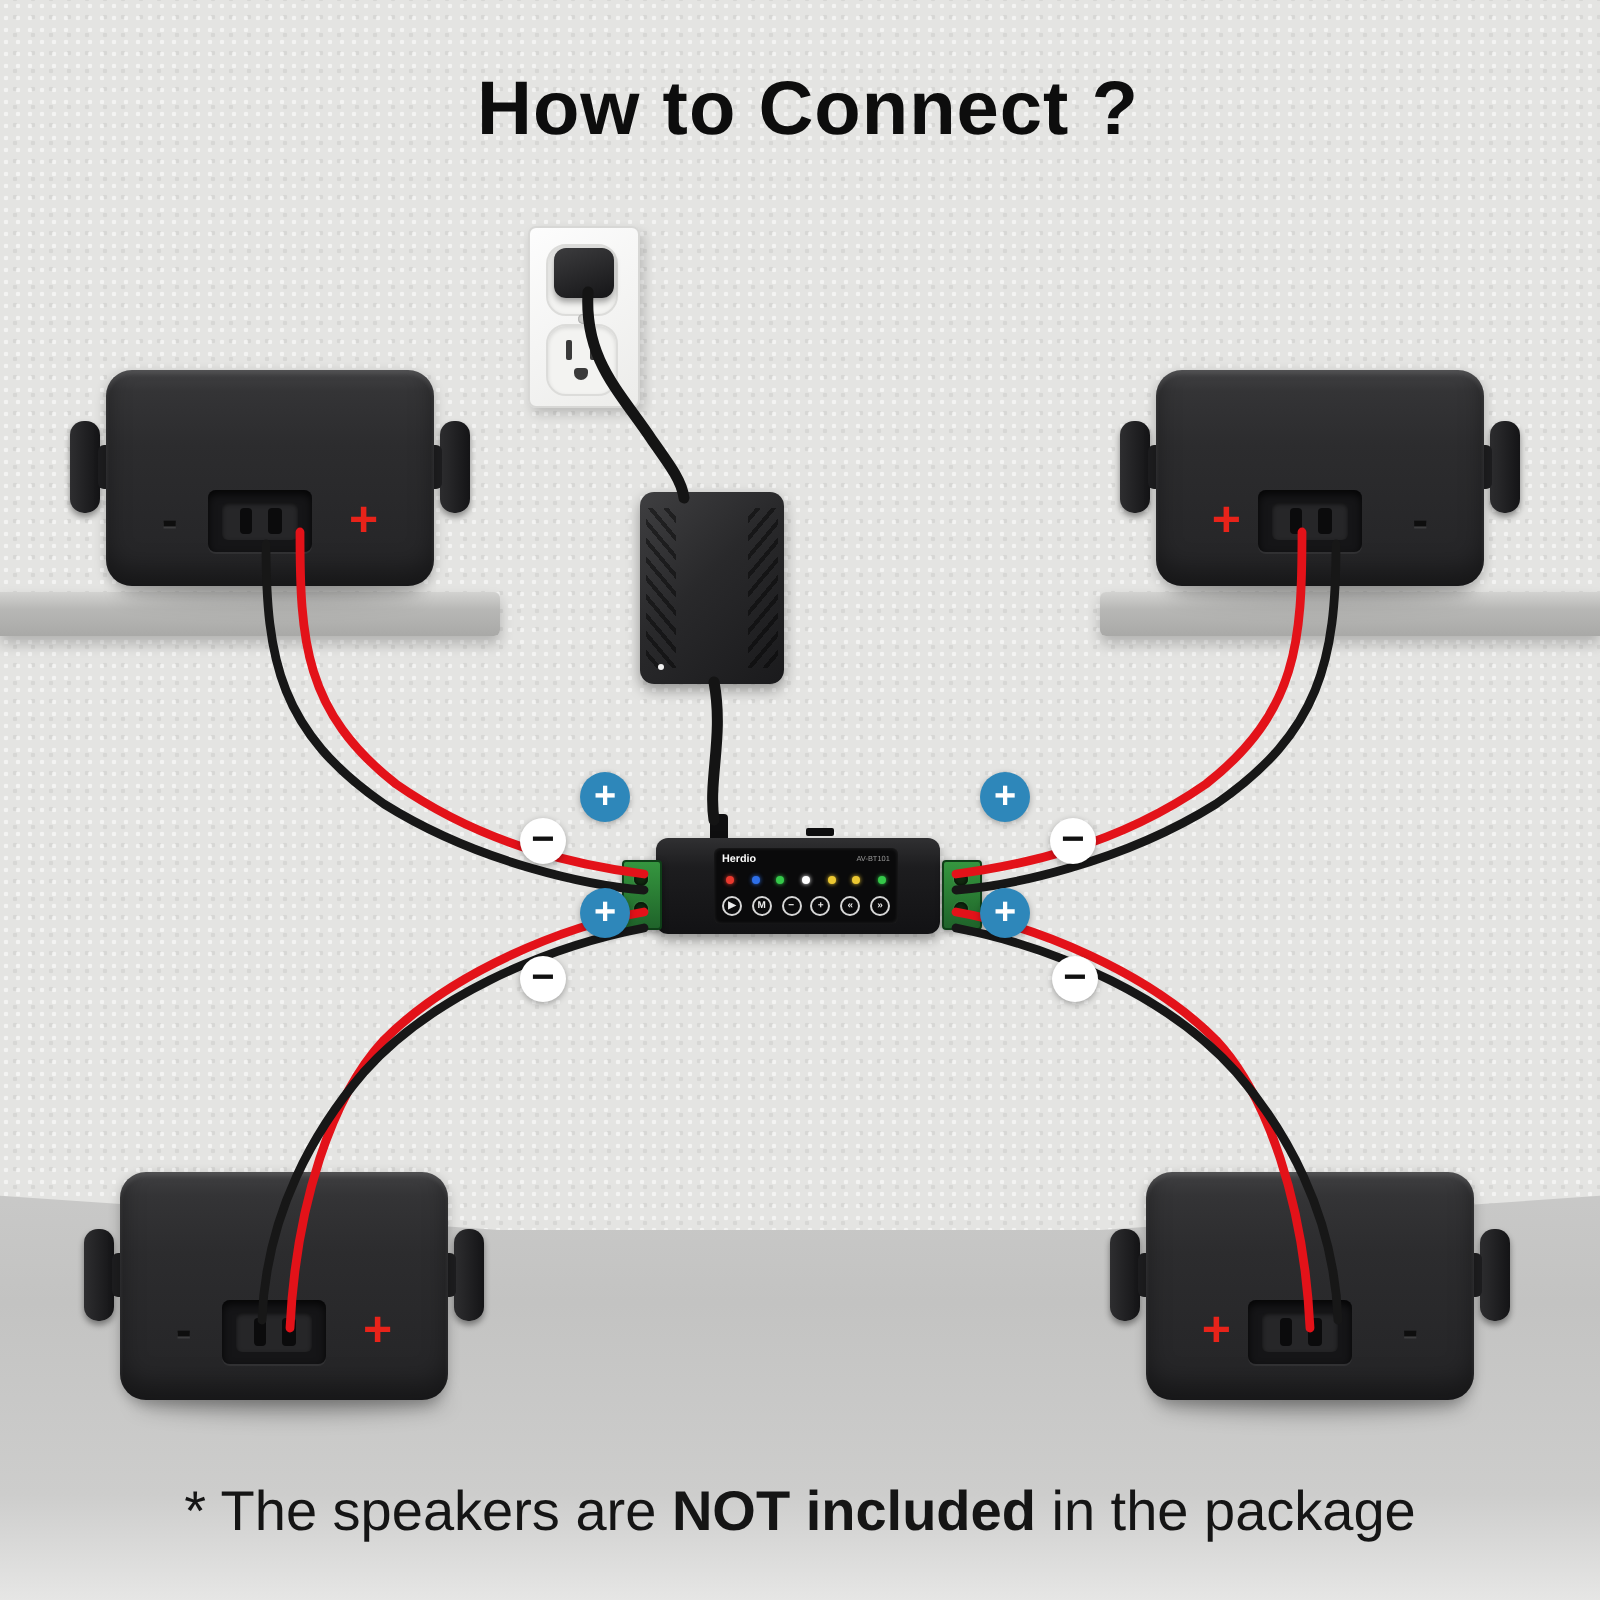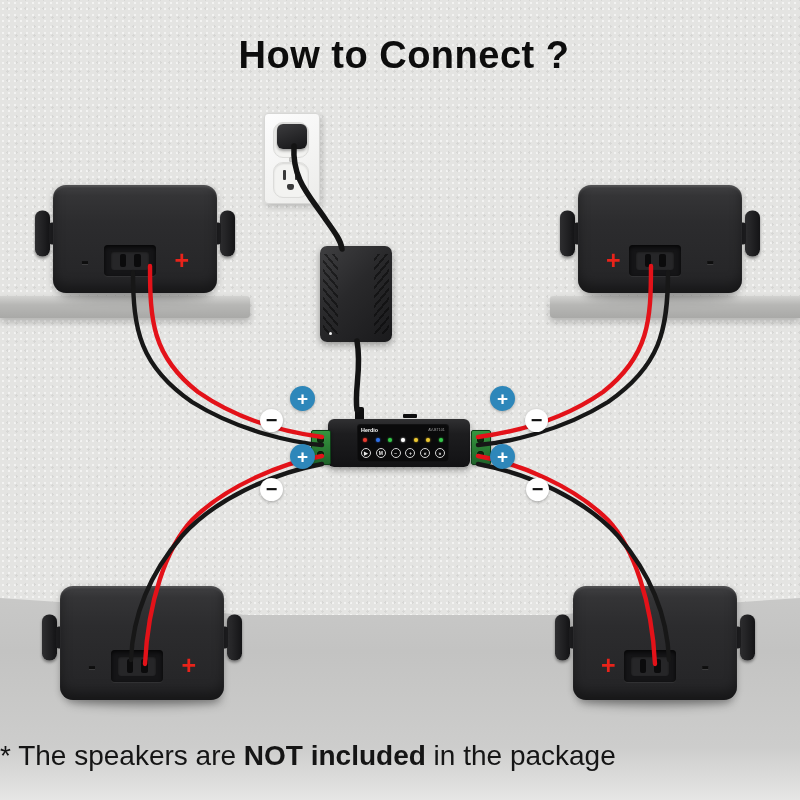--- a/index.html
+++ b/index.html
@@ -14,21 +14,21 @@
     background-position:0 0, 3px 4px;
   }
   .abs{position:absolute;}
 
   
   .title{
     left:0;top:30px;width:800px;text-align:center;
     font-size:38px;font-weight:bold;color:#0d0d0d;letter-spacing:.5px;z-index:9;
   }
   .footnote{
-    left:0;top:740px;width:800px;text-align:left;
+    left:0;top:740px;width:800px;text-align:center;
     font-size:28px;color:#151515;z-index:9;
   }
   .footnote b{font-weight:bold;}
 
   
   .shelf{
     top:296px;height:22px;z-index:1;
     background:linear-gradient(180deg,#d2d2d0 0%,#c6c6c4 18%,#b7b7b5 40%,#a9a9a7 100%);
     box-shadow:0 4px 7px rgba(0,0,0,.22);
   }

